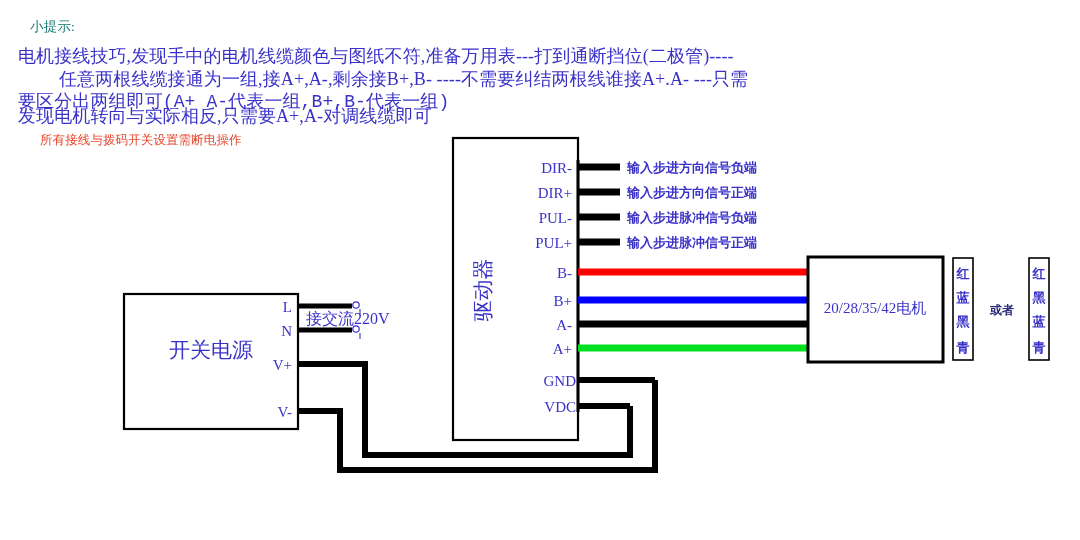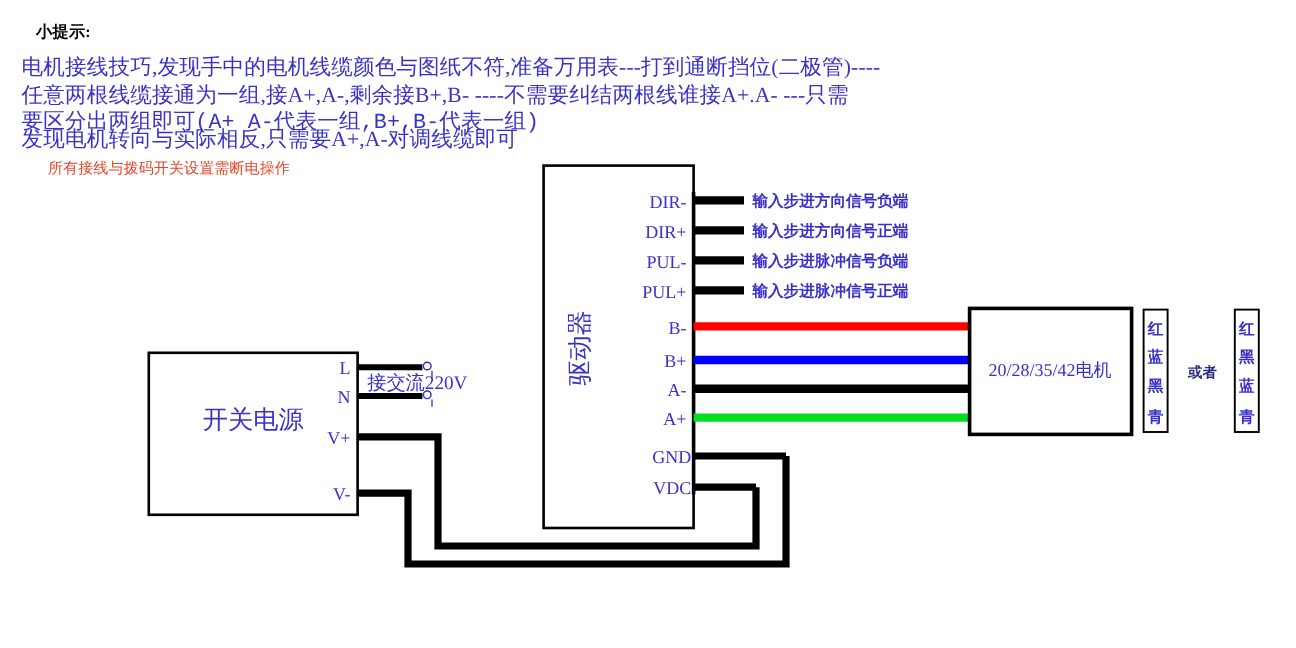--- a/index.html
+++ b/index.html
@@ -26,35 +26,35 @@
     position: absolute;
     left: 0;
     top: 0;
     width: 600px;
   }
   .note-heading {
     position: absolute;
     left: 30px;
     top: 18px;
     font-size: 13.5px;
-    color: #000000;
-    font-weight: bold;
+    color: #0f766e;
+    font-weight: normal;
     white-space: nowrap;
     letter-spacing: 0.2px;
   }
   .note-line {
     position: absolute;
     left: 18px;
     font-size: 18px;
     color: #3a32c8;
     white-space: nowrap;
     letter-spacing: 0.1px;
   }
   .note-line.l1 { top: 44px; }
-  .note-line.l2 { top: 67px; }
+  .note-line.l2 { top: 67px; margin-left: 41px; }
   .note-line.l3 { top: 89px; font-family: Liberation Mono, monospace; }
   .note-line.l4 { top: 104px; text-align: center; }
   .note-line.warn {
     top: 132px;
     left: 40px;
     color: #e8442a;
     font-size: 12.5px;
   }
   svg.wire-layer {
     position: absolute;

